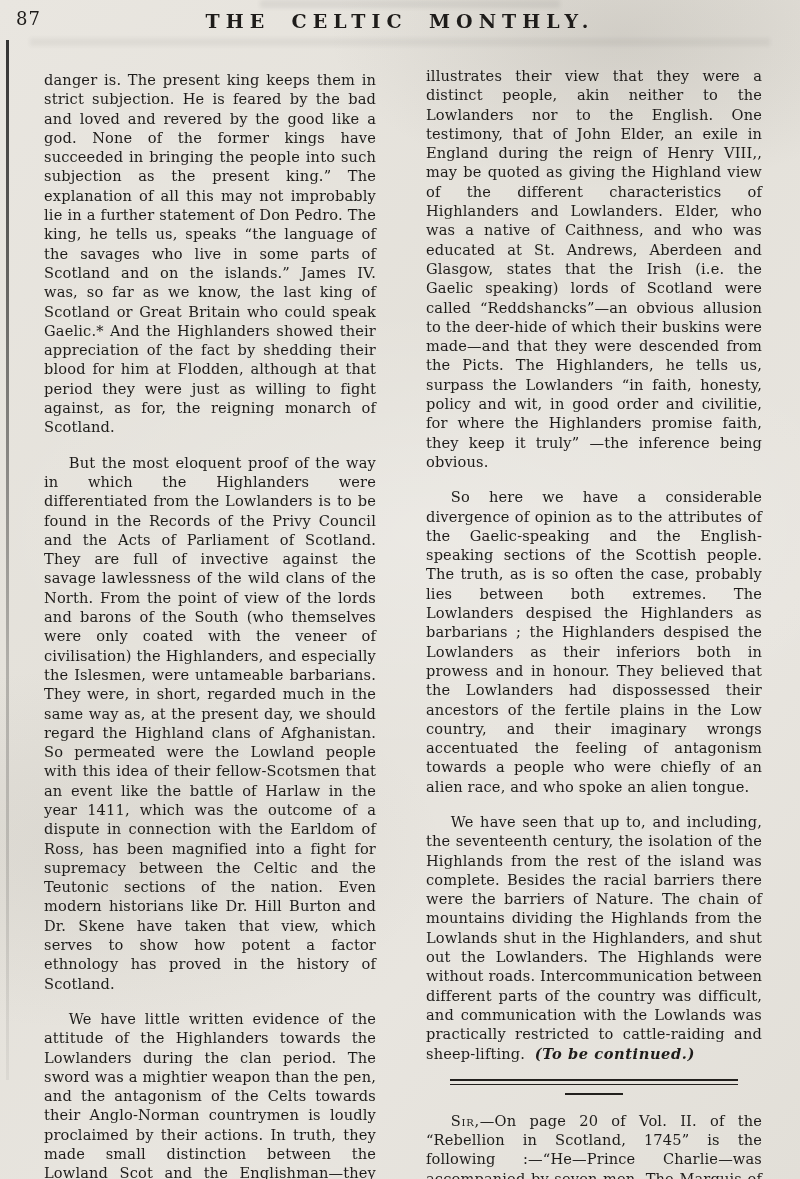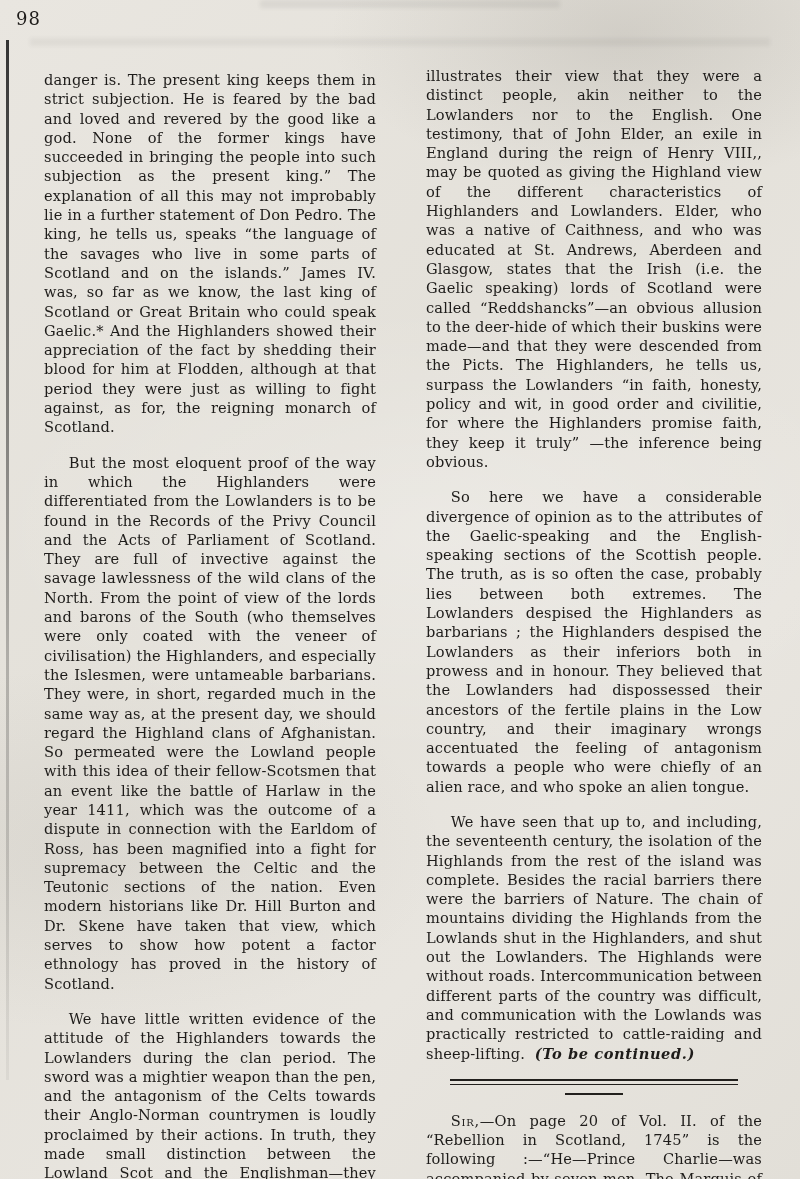--- a/index.html
+++ b/index.html
@@ -81,21 +81,22 @@
 </style>
 </head>
 <body>
 
 <div class="paper">
 
   <div class="scan-edge-left"></div>
   <div class="smudge s1"></div>
   <div class="smudge s2"></div>
 
-  <div class="page-number">98</div>
+  <div class="page-number">87</div>
+  <div class="masthead">THE CELTIC MONTHLY.</div>
 
   <div class="col col-left">
     <p>danger is.  The present king keeps them in strict subjection.  He is feared by the bad and loved and revered by the good like a god.  None of the former kings have succeeded in bringing the people into such subjection as the present king.” The explanation of all this may not improbably lie in a further statement of Don Pedro.  The king, he tells us, speaks “the language of the savages who live in some parts of Scotland and on the islands.”  James IV. was, so far as we know, the last king of Scotland or Great Britain who could speak Gaelic.*  And the Highlanders showed their appreciation of the fact by shedding their blood for him at Flodden, although at that period they were just as willing to fight against, as for, the reigning monarch of Scotland.</p>
     <p class="indent">But the most eloquent proof of the way in which the Highlanders were differentiated from the Lowlanders is to be found in the Records of the Privy Council and the Acts of Parliament of Scotland.  They are full of invective against the savage lawlessness of the wild clans of the North.  From the point of view of the lords and barons of the South (who themselves were only coated with the veneer of civilisation) the Highlanders, and especially the Islesmen, were untameable barbarians.  They were, in short, regarded much in the same way as, at the present day, we should regard the Highland clans of Afghanistan.  So permeated were the Lowland people with this idea of their fellow-Scotsmen that an event like the battle of Harlaw in the year 1411, which was the outcome of a dispute in connection with the Earldom of Ross, has been magnified into a fight for supremacy between the Celtic and the Teutonic sections of the nation. Even modern historians like Dr. Hill Burton and Dr. Skene have taken that view, which serves to show how potent a factor ethnology has proved in the history of Scotland.</p>
     <p class="indent">We have little written evidence of the attitude of the Highlanders towards the Lowlanders during the clan period.  The sword was a mightier weapon than the pen, and the antagonism of the Celts towards their Anglo-Norman countrymen is loudly proclaimed by their actions.  In truth, they made small distinction between the Lowland Scot and the Englishman—they were both Sassunaich i.e. English speakers, and that was enough for them.  We find the Chiefs of the Hebrides, with the Lord of the Isles at their head, declaring themselves in the sixteenth century to be the “auld enemies of Scotland,” and in the seventeenth century we find the Highlanders calling themselves the “auld enemies of England.”  This attitude of detachment clearly</p>
 
   </div>
 
   <div class="col col-right">
     <p>illustrates their view that they were a distinct people, akin neither to the Lowlanders nor to the English.  One testimony, that of John Elder, an exile in England during the reign of Henry VIII,, may be quoted as giving the Highland view of the different characteristics of Highlanders and Lowlanders.  Elder, who was a native of Caithness, and who was educated at St. Andrews, Aberdeen and Glasgow, states that the Irish (i.e. the Gaelic speaking) lords of Scotland were called “Reddshancks”—an obvious allusion to the deer-hide of which their buskins were made—and that they were descended from the Picts.  The Highlanders, he tells us, surpass the Lowlanders “in faith, honesty, policy and wit, in good order and civilitie, for where the Highlanders promise faith, they keep it truly” —the inference being obvious.</p>

